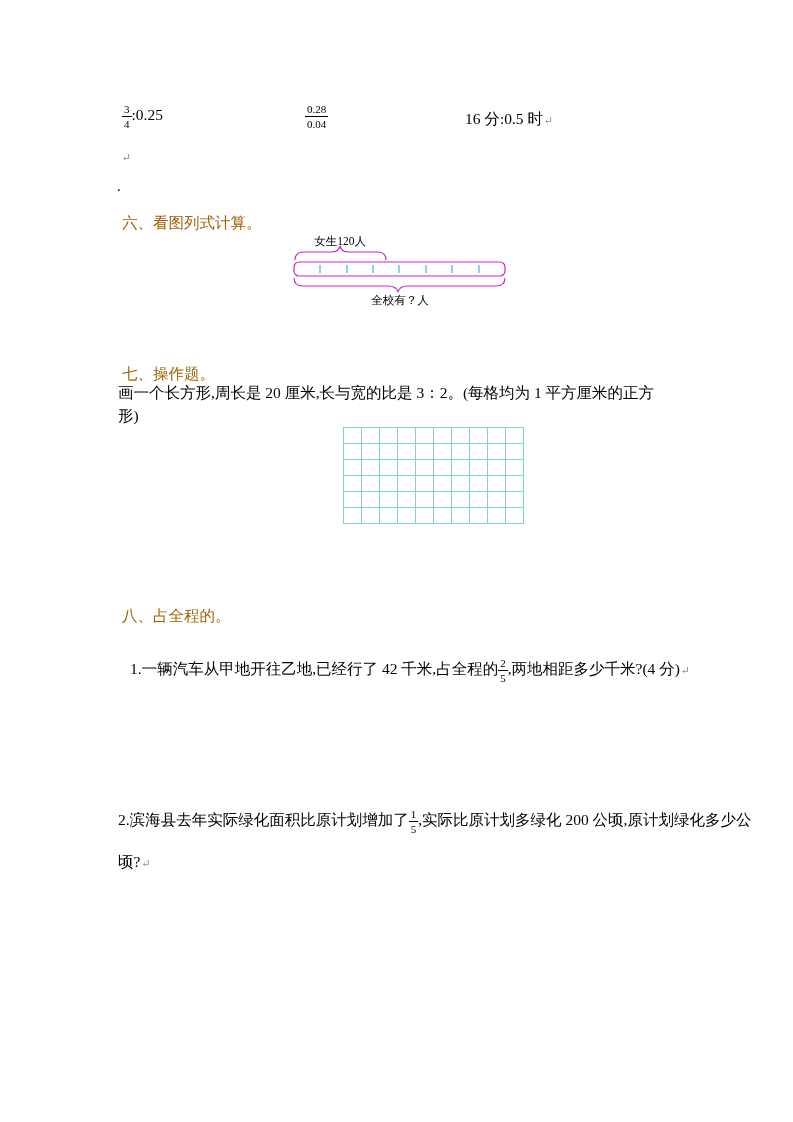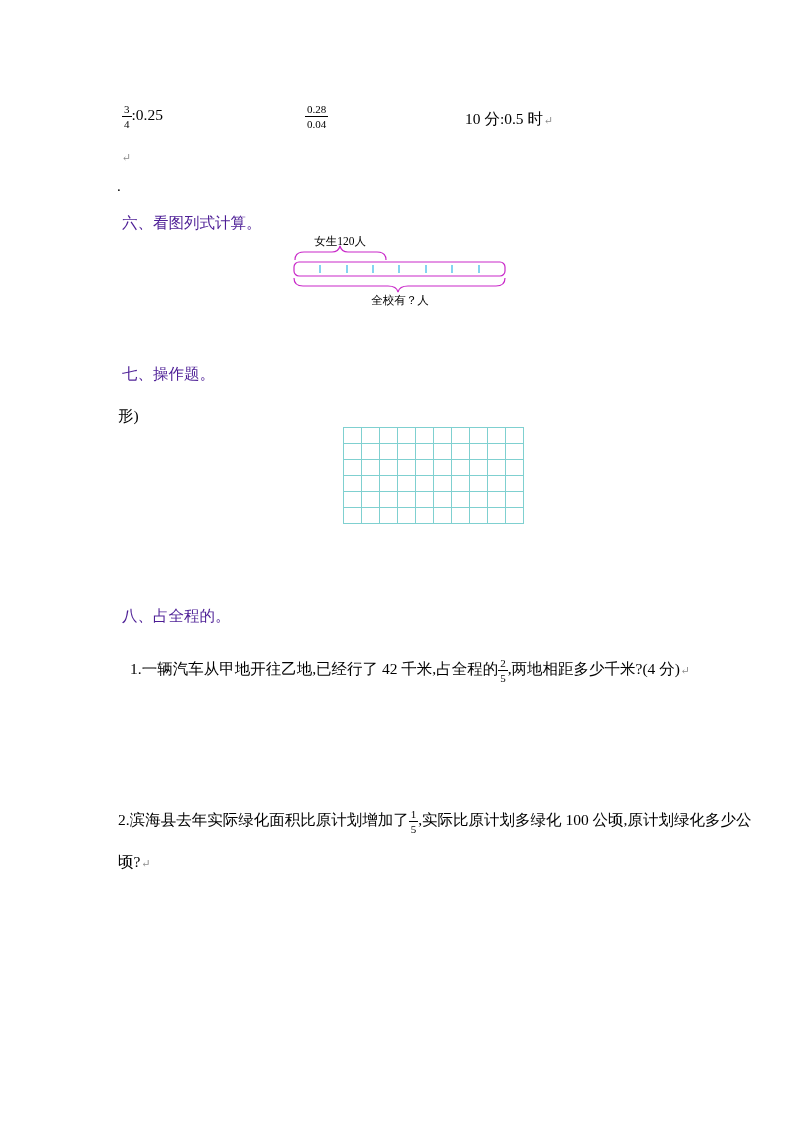--- a/index.html
+++ b/index.html
@@ -6,21 +6,21 @@
   .page{
     position:relative;
     width:793px;height:1122px;
     background:#ffffff;
     font-family:"Liberation Serif","DejaVu Serif",serif;
     color:#000;
     overflow:hidden;
   }
   .abs{position:absolute;}
   .bodytext{font-size:15.5px;line-height:23px;}
-  .heading{font-size:15.5px;color:#4c1d95;}
+  .heading{font-size:15.5px;color:#a16207;}
   .frac{
     display:inline-block;text-align:center;vertical-align:middle;
     line-height:1.1;font-size:11px;font-family:"Liberation Serif","DejaVu Serif",serif;
   }
   .frac .fnum{display:block;padding:0 2px 1px;border-bottom:1px solid #000;}
   .frac .fden{display:block;padding:1px 2px 0;}
   .retmark{color:#8a8a8a;font-size:11px;vertical-align:middle;padding-left:1px;}
   .dotmark{font-size:15px;}
   .grid{
     position:absolute;left:343px;top:427px;
@@ -39,21 +39,21 @@
 
   <div class="abs" style="left:122px;top:103px;">
     <span class="frac"><span class="fnum">3</span><span class="fden">4</span></span><span class="bodytext">:0.25</span>
   </div>
 
   <div class="abs" style="left:305px;top:103px;">
     <span class="frac"><span class="fnum">0.28</span><span class="fden">0.04</span></span>
   </div>
 
   <div class="abs" style="left:465px;top:107px;">
-    <span class="bodytext">10 分:0.5 时</span><span class="retmark">↵</span>
+    <span class="bodytext">16 分:0.5 时</span><span class="retmark">↵</span>
   </div>
 
   <div class="abs" style="left:121px;top:147px;">
     <span class="retmark">↵</span>
   </div>
 
   <div class="abs dotmark" style="left:117px;top:178px;">.</div>
 
   <div class="abs heading" style="left:122px;top:213px;">六、看图列式计算。</div>
 
@@ -61,31 +61,32 @@
     <text x="48" y="11" text-anchor="middle" font-size="11.5" fill="#000000">女生120人</text>
     <path d="M3,26 C3,20 7,18 12,18 L40,18 C45,18 47,16 48,12 C49,16 51,18 56,18 L85,18 C90,18 94,20 94,26" fill="none" stroke="#C929C9" stroke-width="1.2"></path>
     <rect x="2" y="28" width="211" height="14" rx="5" fill="none" stroke="#C929C9" stroke-width="1.2"></rect>
     <path d="M28,31 V39 M55,31 V39 M81,31 V39 M107,31 V39 M134,31 V39 M160,31 V39 M187,31 V39" stroke="#35B6E8" stroke-width="1.2"></path>
     <path d="M2,44 C2,50 6,52 11,52 L96,52 C101,52 105,54 106,58 C107,54 111,52 116,52 L204,52 C209,52 213,50 213,44" fill="none" stroke="#C929C9" stroke-width="1.2"></path>
     <text x="108" y="70" text-anchor="middle" font-size="11.5" fill="#000000">全校有？人</text>
   </svg>
 
   <div class="abs heading" style="left:122px;top:356px;margin-top:8px;">七、操作题。</div>
 
+  <div class="abs bodytext" style="left:118px;top:381px;width:600px;">画一个长方形,周长是 20 厘米,长与宽的比是 3：2。(每格均为 1 平方厘米的正方</div>
   <div class="abs bodytext" style="left:118px;top:404px;">形)</div>
 
   <div class="grid"></div>
 
   <div class="abs heading" style="left:122px;top:606px;">八、占全程的。</div>
 
   <div class="abs bodytext" style="left:130px;top:630px;width:620px;margin-top:27px;">
     <span>1.一辆汽车从甲地开往乙地,已经行了 42 千米,占全程的</span><span class="frac"><span class="fnum">2</span><span class="fden">5</span></span><span>,两地相距多少千米?(4 分)</span><span class="retmark">↵</span>
   </div>
 
   <div class="abs bodytext" style="left:118px;top:808px;width:640px;">
-    <span>2.滨海县去年实际绿化面积比原计划增加了</span><span class="frac"><span class="fnum">1</span><span class="fden">5</span></span><span>,实际比原计划多绿化 100 公顷,原计划绿化多少公</span>
+    <span>2.滨海县去年实际绿化面积比原计划增加了</span><span class="frac"><span class="fnum">1</span><span class="fden">5</span></span><span>,实际比原计划多绿化 200 公顷,原计划绿化多少公</span>
   </div>
 
   <div class="abs bodytext" style="left:118px;top:850px;">
     <span>顷?</span><span class="retmark">↵</span>
   </div>
 
 </div>
 
 </body></html>

